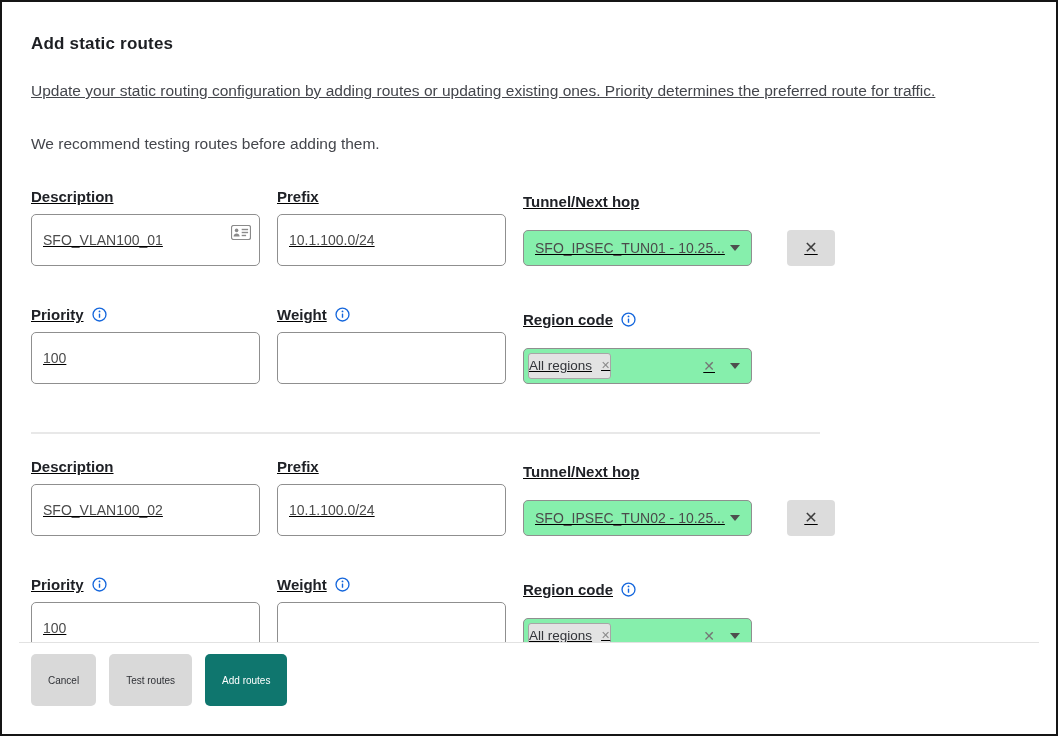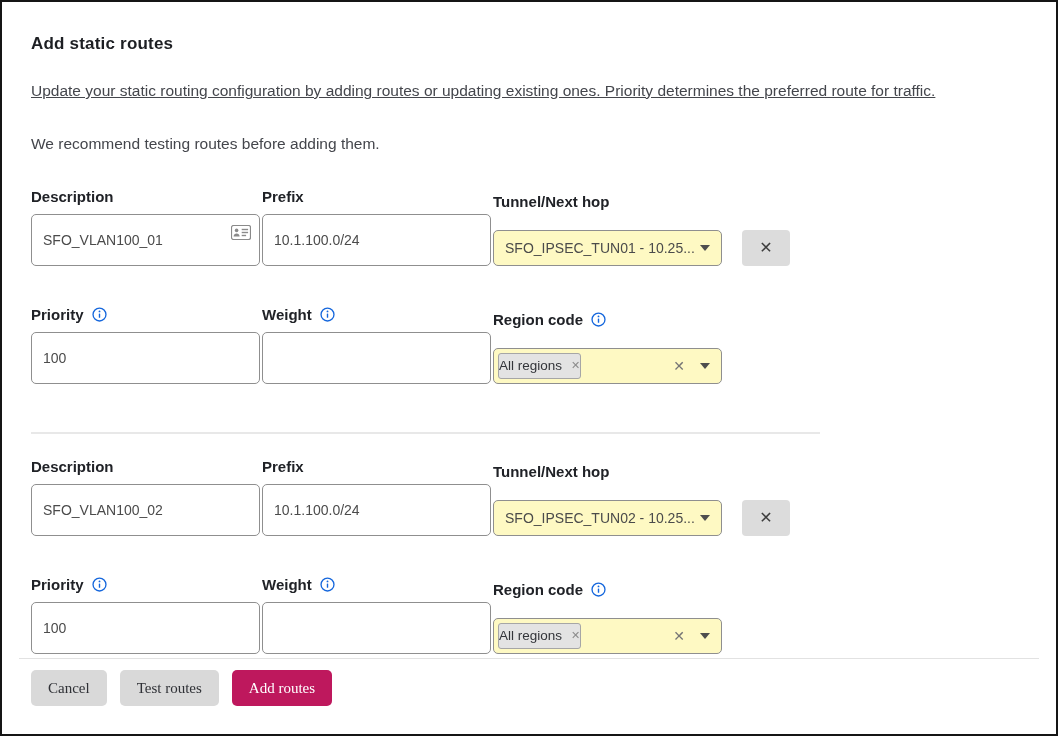--- a/index.html
+++ b/index.html
@@ -7,40 +7,40 @@
   .frame {
     width:1058px; height:736px; background:#ffffff;
     border:2px solid #151515; position:relative; overflow:hidden;
   }
   .content { padding:16px 29px 0 29px; }
   .page-title { font-size:17px; font-weight:700; color:#1d1f23; letter-spacing:.2px;margin-top:16px; }
   .desc { font-size:15.5px; color:#44464c; line-height:1.35; }
   .desc.first { margin-top:27px;text-decoration:underline; }
   .desc.second { margin-top:32px; }
 
-  .fields-row { display:flex; gap:2px; align-items:flex-end; }
+  .fields-row { display:flex; gap:17px; align-items:flex-end;text-decoration:underline; }
   .row-1 { margin-top:33px; }
   .row-2 { margin-top:40px; }
   .field { width:229px; }
   .field-label {
     display:flex; align-items:center; gap:8px;
     font-size:15px; font-weight:700; color:#202227; margin-bottom:9px;
   }
   .info-icon { display:inline-flex; margin-top:1px; }
 
   .input-wrap { position:relative; }
   .text-input {
     width:100%; height:52px; border:1px solid #8f8f8f; border-radius:5px;
     padding:0 11px; font-size:14px; color:#4b4b4b; background:#fff;
     font-family:"Liberation Sans", sans-serif; outline:none; display:block;
   }
   .card-icon { position:absolute; right:9px; top:11px; }
 
   .select {
-    height:36px; border:1px solid #8f8f8f; border-radius:5px; background:#fef9c3;
+    height:36px; border:1px solid #8f8f8f; border-radius:5px; background:#86efac;
     display:flex; align-items:center; padding:0 11px; cursor:pointer;margin-top:20px;
   }
   .sel-text { flex:1; font-size:14px; color:#4b4b4b; white-space:nowrap; overflow:hidden; }
   .chevron {
     width:0; height:0; flex:none;
     border-left:5px solid transparent; border-right:5px solid transparent;
     border-top:6px solid #4e4e4e;
   }
   .region-select { padding:0 11px 0 4px; }
   .chip {
@@ -64,25 +64,25 @@
   .add-link-row { margin-top:32px; display:flex; align-items:center; gap:9px; }
   .plus { color:#1465d0; font-size:20px; font-weight:400; line-height:1; }
   .add-link { color:#1465d0; font-size:14px; text-decoration:underline; cursor:pointer;text-align:center; }
 
   .footer {
     position:absolute; left:17px; right:17px; bottom:0; background:#fff;
     border-top:1px solid #e2e2e2; padding:11px 0 28px 12px;
     display:flex; gap:13px;
   }
   .btn {
-    height:36px; border:none; border-radius:5px; padding:0 17px;
-    font-size:15px; font-family:Liberation Serif, serif; cursor:pointer;
+    height:52px; border:none; border-radius:5px; padding:0 17px;
+    font-size:10px; font-family:Liberation Sans, sans-serif; cursor:pointer;
   }
   .btn-gray { background:#d9d9d9; color:#2f3136; }
-  .btn-blue { background:#be185d; color:#ffffff; }
+  .btn-blue { background:#0f766e; color:#ffffff; }
 </style>
 </head>
 <body>
 
 <div class="frame">
   <div class="content">
 
     <div class="page-title">Add static routes</div>
     <div class="desc first">Update your static routing configuration by adding routes or updating existing ones. Priority determines the preferred route for traffic.</div>
     <div class="desc second">We recommend testing routes before adding them.</div>

